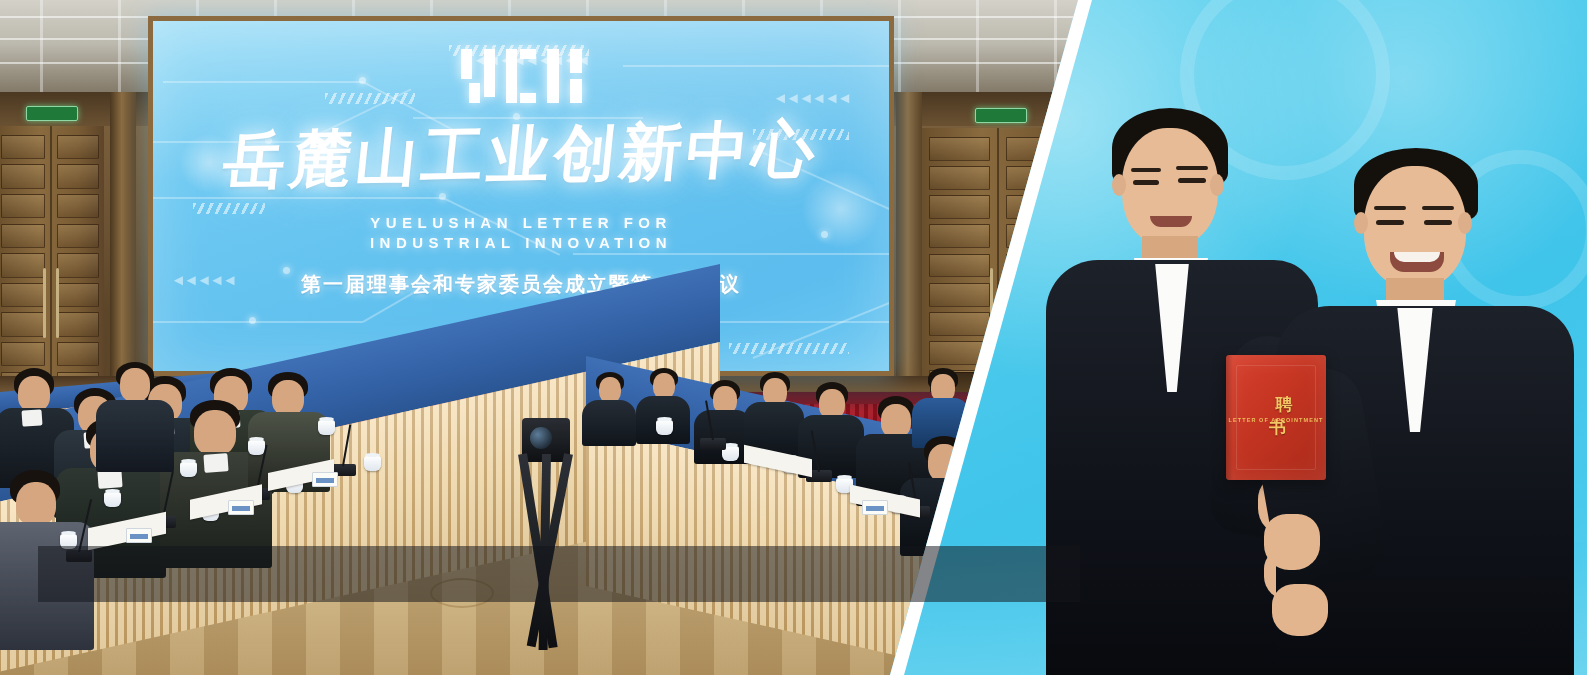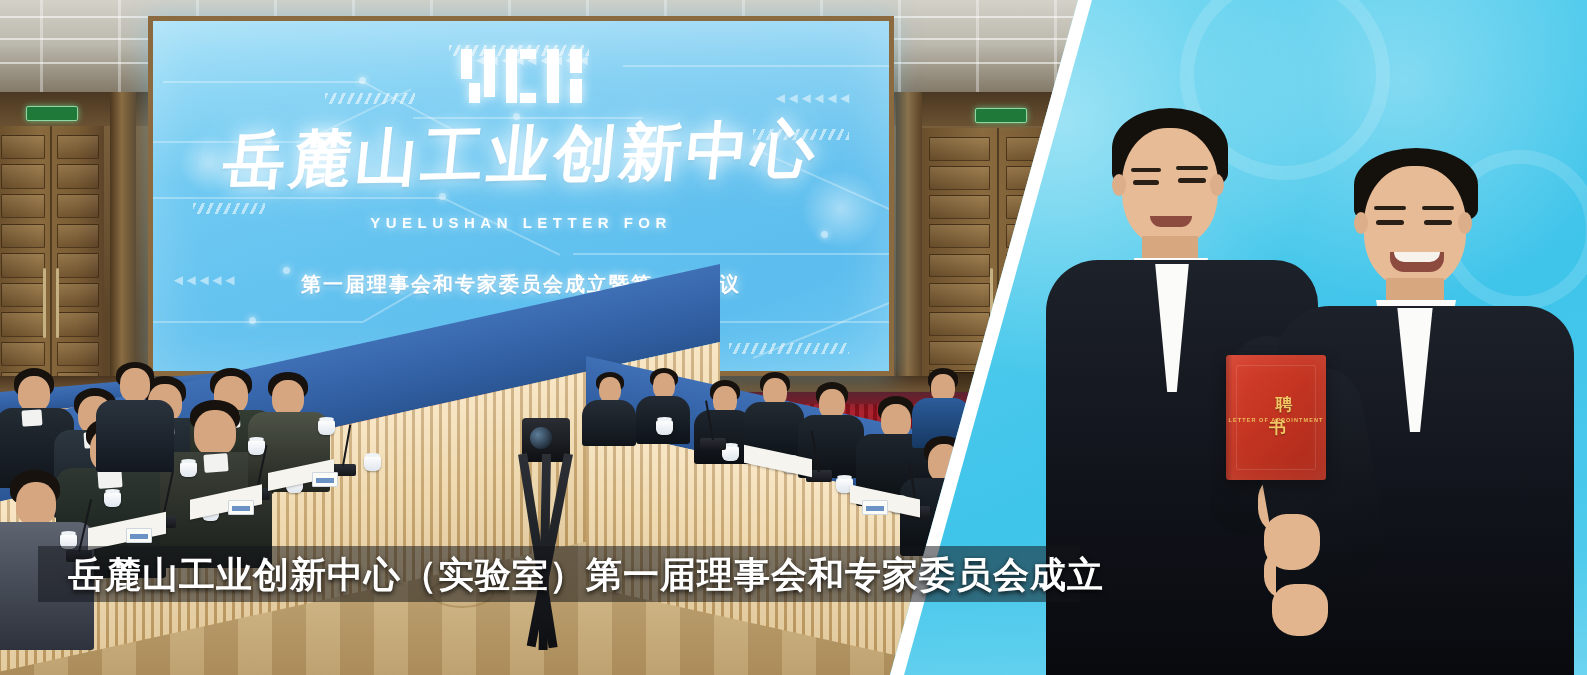--- a/index.html
+++ b/index.html
@@ -424,20 +424,21 @@
         <div class="glyph" style="width:12px;">
           <div class="blk" style="left:0;top:0;width:12px;height:24px;"></div>
           <div class="blk" style="left:0;top:30px;width:12px;height:24px;"></div>
         </div>
       </div>
 
       <div class="led-title">岳麓山工业创新中心</div>
 
       <div class="led-en">
         <div>YUELUSHAN LETTER FOR</div>
+        <div>INDUSTRIAL INNOVATION</div>
       </div>
 
       <div class="led-sub">第一届理事会和专家委员会成立暨第一次会议</div>
     </div>
 
     <div class="stage-top"></div>
     <div class="stage-red"></div>
     <div class="floor">
       <div class="floor-medal" style="left:150px;top:60px;"></div>
       <div class="floor-medal" style="left:270px;top:92px;"></div>
@@ -667,15 +668,14 @@
       <div class="spine"></div>
       <div class="emboss"></div>
       <div class="cn">聘 书</div>
       <div class="en">LETTER OF APPOINTMENT</div>
     </div>
   </div>
 
   <div class="diag-edge"></div>
 
   <div class="caption-bar"></div>
-  <div class="caption-text">岳麓山工业创新中心（实验室）第一届理事会和专家委员会成立</div>
 
 </div>
 
 </body></html>

